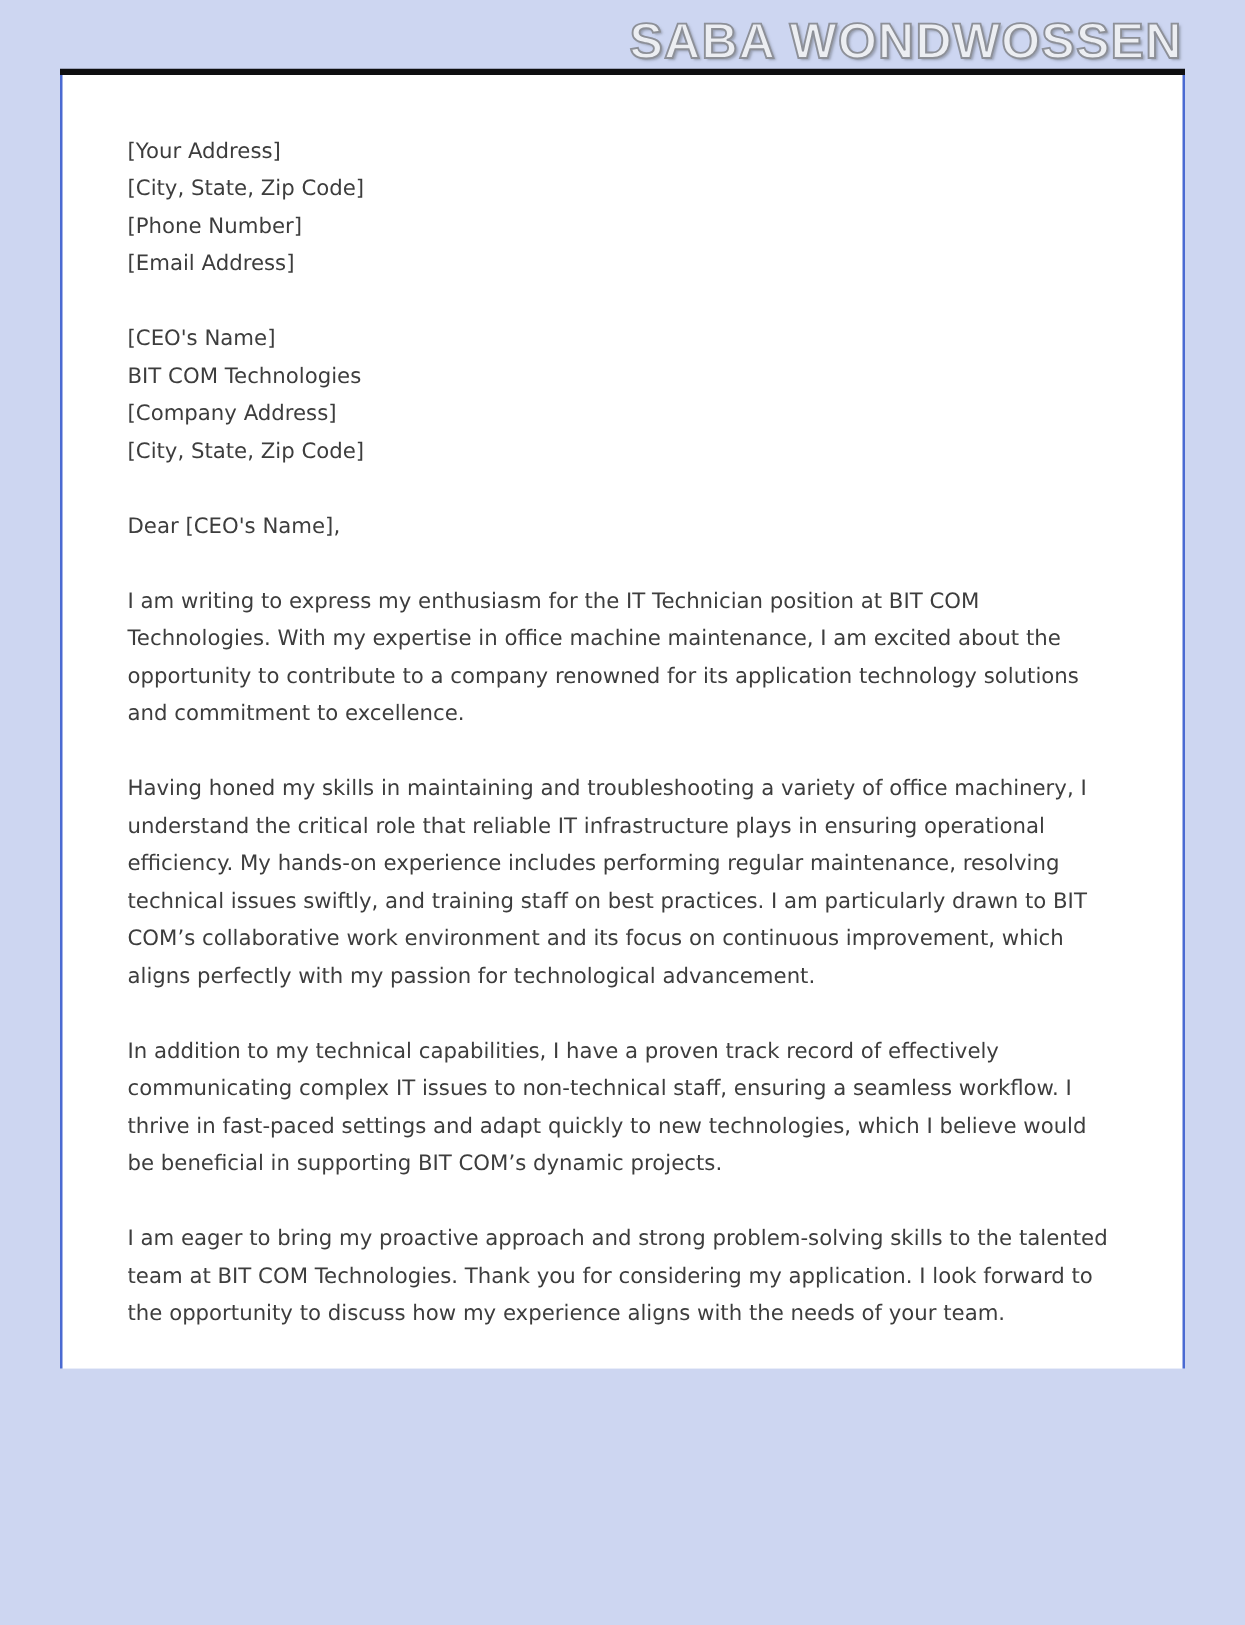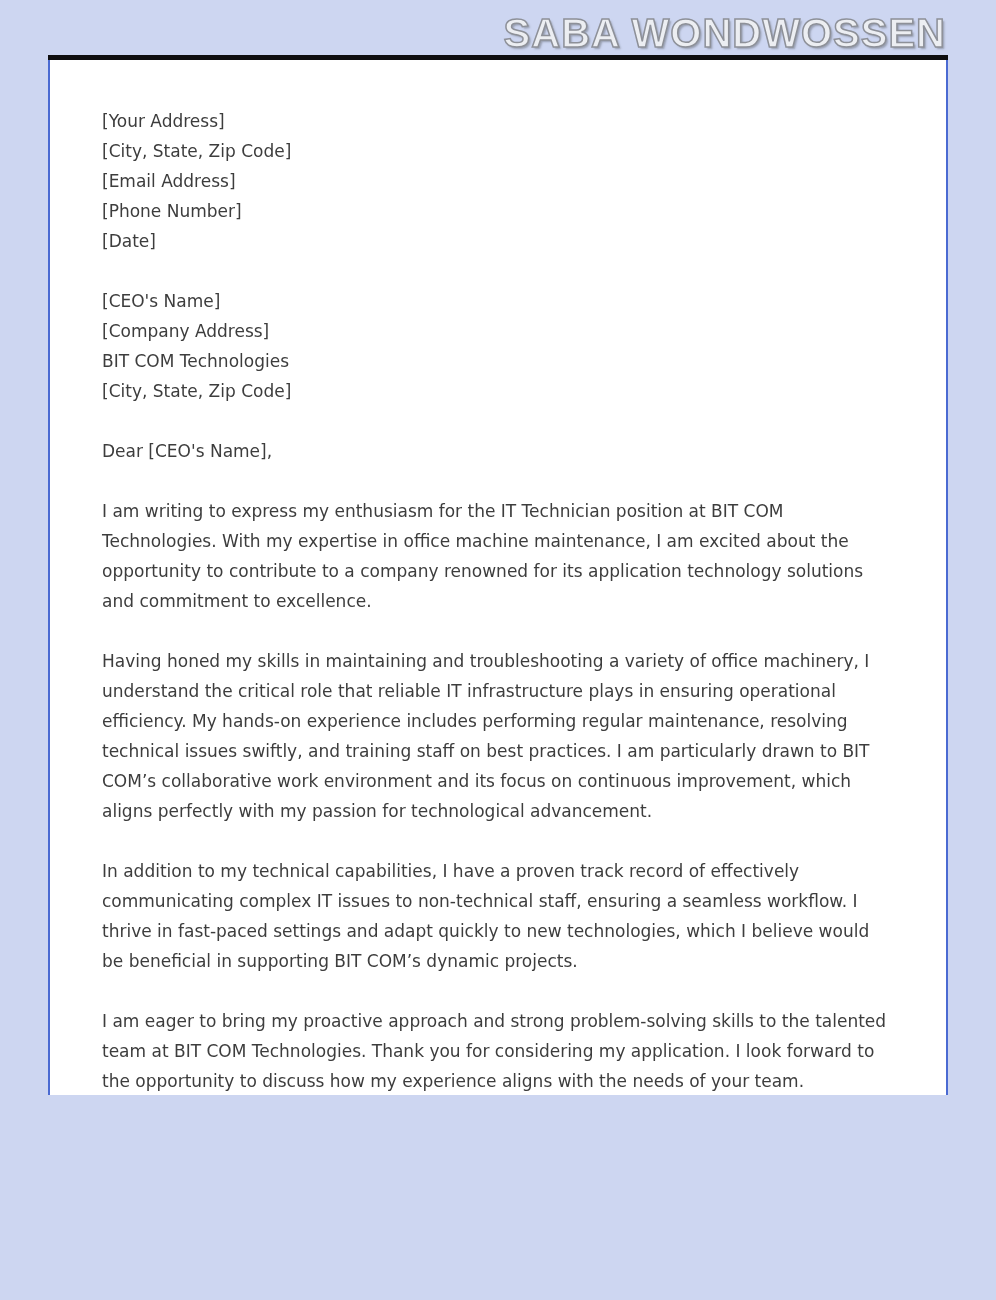--- a/index.html
+++ b/index.html
@@ -90,29 +90,28 @@
   </div>
 
   <div class="rule"></div>
 
   <div class="page">
     <div class="letter">
 
       <div class="block">
         <p>[Your Address]</p>
         <p>[City, State, Zip Code]</p>
+        <p>[Phone Number]</p>
         <p>[Email Address]</p>
-        <p>[Phone Number]</p>
-        <p>[Date]</p>
       </div>
 
       <div class="block">
         <p>[CEO's Name]</p>
+        <p>BIT COM Technologies</p>
         <p>[Company Address]</p>
-        <p>BIT COM Technologies</p>
         <p>[City, State, Zip Code]</p>
       </div>
 
       <div class="block">
         <p>Dear [CEO's Name],</p>
       </div>
 
       <p class="paragraph">I am writing to express my enthusiasm for the IT Technician position at BIT COM Technologies. With my expertise in office machine maintenance, I am excited about the opportunity to contribute to a company renowned for its application technology solutions and commitment to excellence.</p>
       <p class="paragraph">Having honed my skills in maintaining and troubleshooting a variety of office machinery, I understand the critical role that reliable IT infrastructure plays in ensuring operational efficiency. My hands-on experience includes performing regular maintenance, resolving technical issues swiftly, and training staff on best practices. I am particularly drawn to BIT COM’s collaborative work environment and its focus on continuous improvement, which aligns perfectly with my passion for technological advancement.</p>
       <p class="paragraph">In addition to my technical capabilities, I have a proven track record of effectively communicating complex IT issues to non-technical staff, ensuring a seamless workflow. I thrive in fast-paced settings and adapt quickly to new technologies, which I believe would be beneficial in supporting BIT COM’s dynamic projects.</p>

